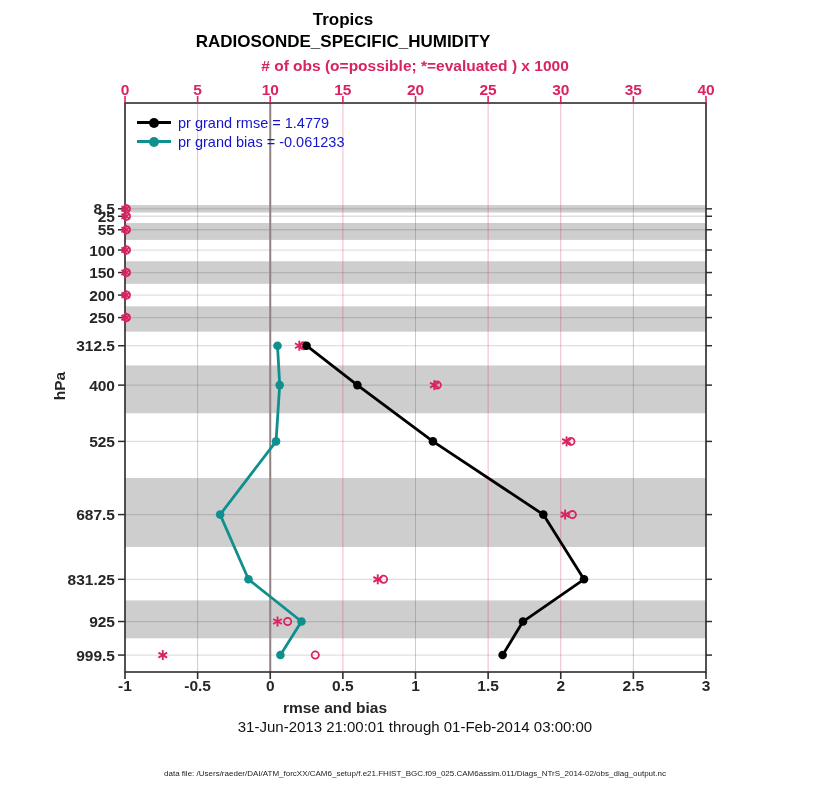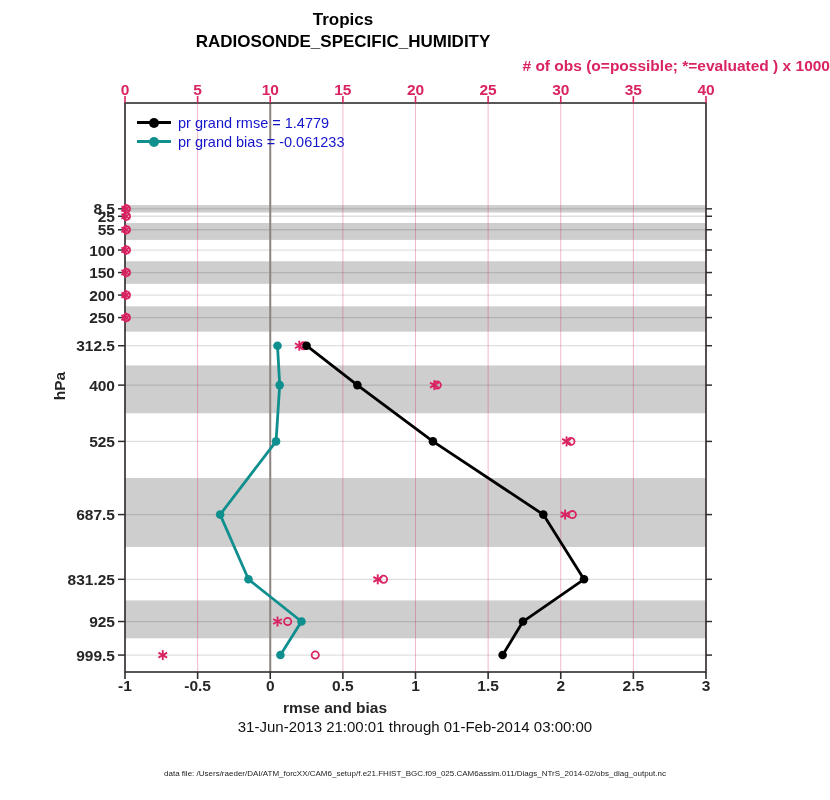--- a/index.html
+++ b/index.html
@@ -4,21 +4,21 @@
 <style>
   html,body{margin:0;padding:0;background:#fff;}
   .fig{position:relative;width:830px;height:800px;background:#fff;
        font-family:"Liberation Sans",sans-serif;overflow:hidden;}
   .fig svg{position:absolute;left:0;top:0;}
   svg text{font-family:"Liberation Sans",sans-serif;font-size:15.5px;font-weight:bold;}
   .title,.subtitle{position:absolute;left:0;width:686px;text-align:center;
        font-weight:bold;font-size:17px;color:#000;}
   .title{top:10px;}
   .subtitle{top:32px;}
-  .obs-label{position:absolute;left:0;top:57px;width:830px;text-align:right;
+  .obs-label{position:absolute;left:0;top:57px;width:830px;text-align:center;
        font-weight:bold;font-size:15.5px;}
   .legend{position:absolute;left:137px;top:113px;}
   .legend-row{display:flex;align-items:center;height:19px;}
   .sample{position:relative;width:34px;height:3px;background:var(--c);flex:0 0 34px;}
   .sample .dot{position:absolute;left:50%;top:50%;width:10px;height:10px;margin:-5px 0 0 -5px;
        border-radius:50%;background:var(--c);}
   .legend-text{margin-left:7px;font-size:14.5px;color:#1515cc;}
   .ylab{position:absolute;left:30px;top:377px;width:60px;text-align:center;
        font-weight:bold;font-size:15.5px;color:#262626;transform:rotate(-90deg);}
   .xlab{position:absolute;left:0;top:699px;width:670px;text-align:center;

